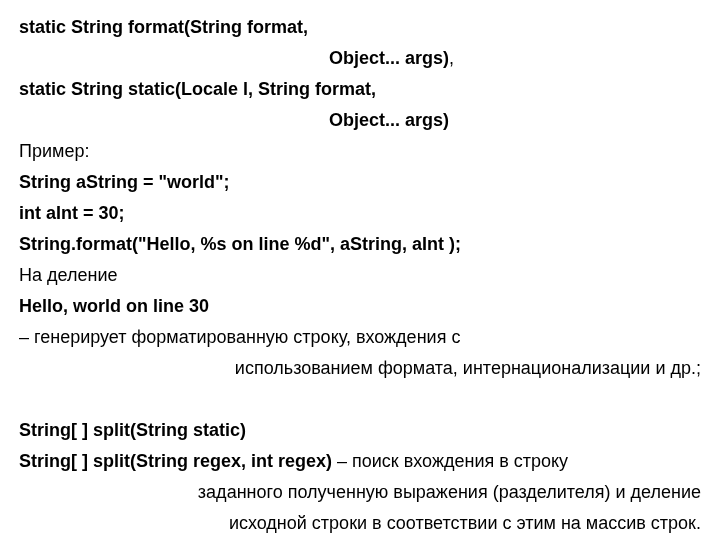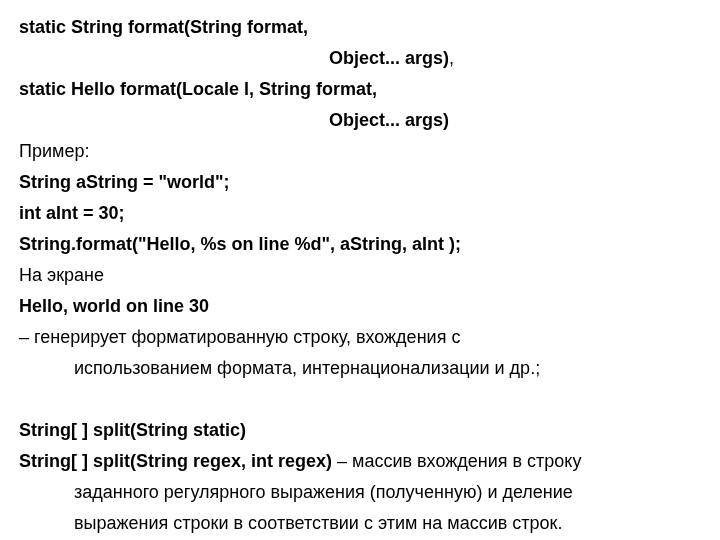--- a/index.html
+++ b/index.html
@@ -9,39 +9,39 @@
     font-size: 18px;
     line-height: 1.5;
     color: #000;
     background: #fff;
     width: 720px;
     box-sizing: border-box;
   }
   .line { margin: 4px; }
   .bold { font-weight: bold; }
   .indent-center { padding-left: 310px; }
-  .cont { padding-left: 55px; }
+  .cont { padding-left: 55px; text-align: right; }
   .blank { height: 27px; }
 </style>
 </head>
 <body>
 
 <div class="line bold">static String format(String format,</div>
 <div class="line indent-center">
   <span class="bold">Object... args)</span><span>,</span>
 </div>
-<div class="line bold">static Hello format(Locale l, String format,</div>
+<div class="line bold">static String static(Locale l, String format,</div>
 <div class="line bold indent-center">Object... args)</div>
 <div class="line">Пример:</div>
 <div class="line bold">String aString = "world";</div>
 <div class="line bold">int aInt = 30;</div>
 <div class="line bold">String.format("Hello, %s on line %d", aString, aInt );</div>
-<div class="line">На экране</div>
+<div class="line">На деление</div>
 <div class="line bold">Hello, world on line 30</div>
 <div class="line">– генерирует форматированную строку, вхождения с</div>
 <div class="line cont">использованием формата, интернационализации и др.;</div>
 <div class="blank"></div>
 <div class="line bold">String[ ] split(String static)</div>
 <div class="line">
-  <span class="bold">String[ ] split(String regex, int regex)</span><span> – массив вхождения в строку</span>
+  <span class="bold">String[ ] split(String regex, int regex)</span><span> – поиск вхождения в строку</span>
 </div>
-<div class="line cont">заданного регулярного выражения (полученную) и деление</div>
-<div class="line cont">выражения строки в соответствии с этим на массив строк.</div>
+<div class="line cont">заданного полученную выражения (разделителя) и деление</div>
+<div class="line cont">исходной строки в соответствии с этим на массив строк.</div>
 
 </body></html>

